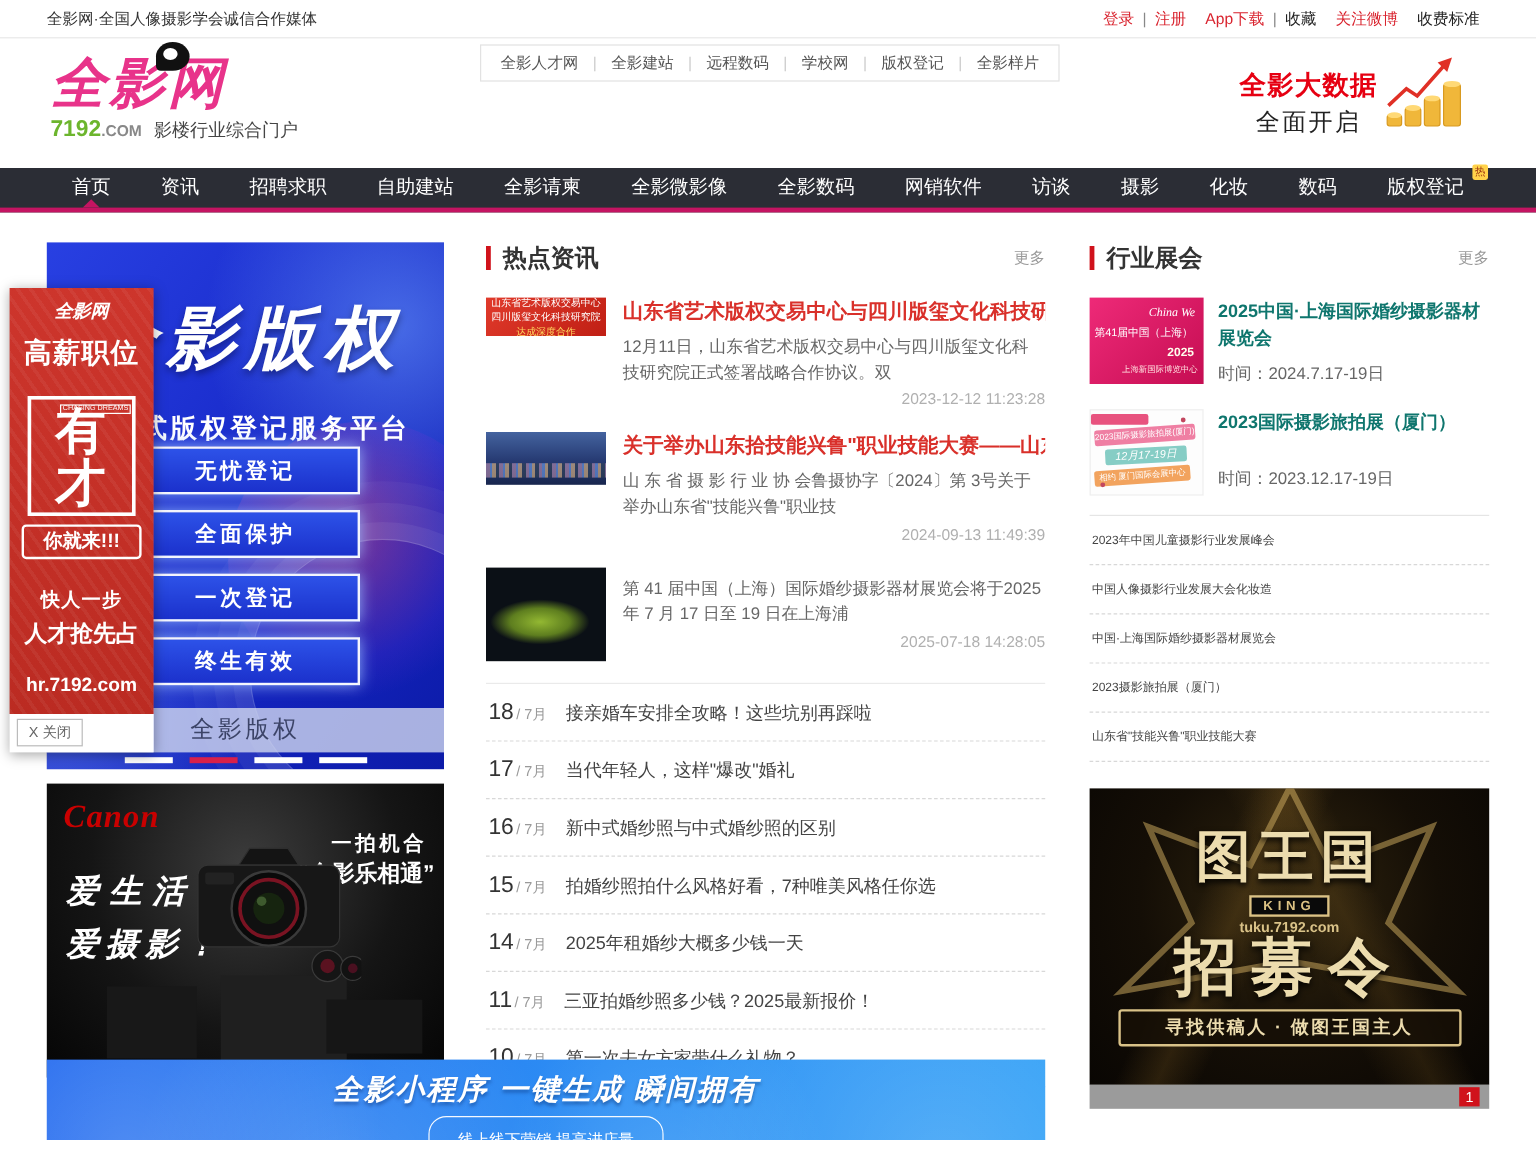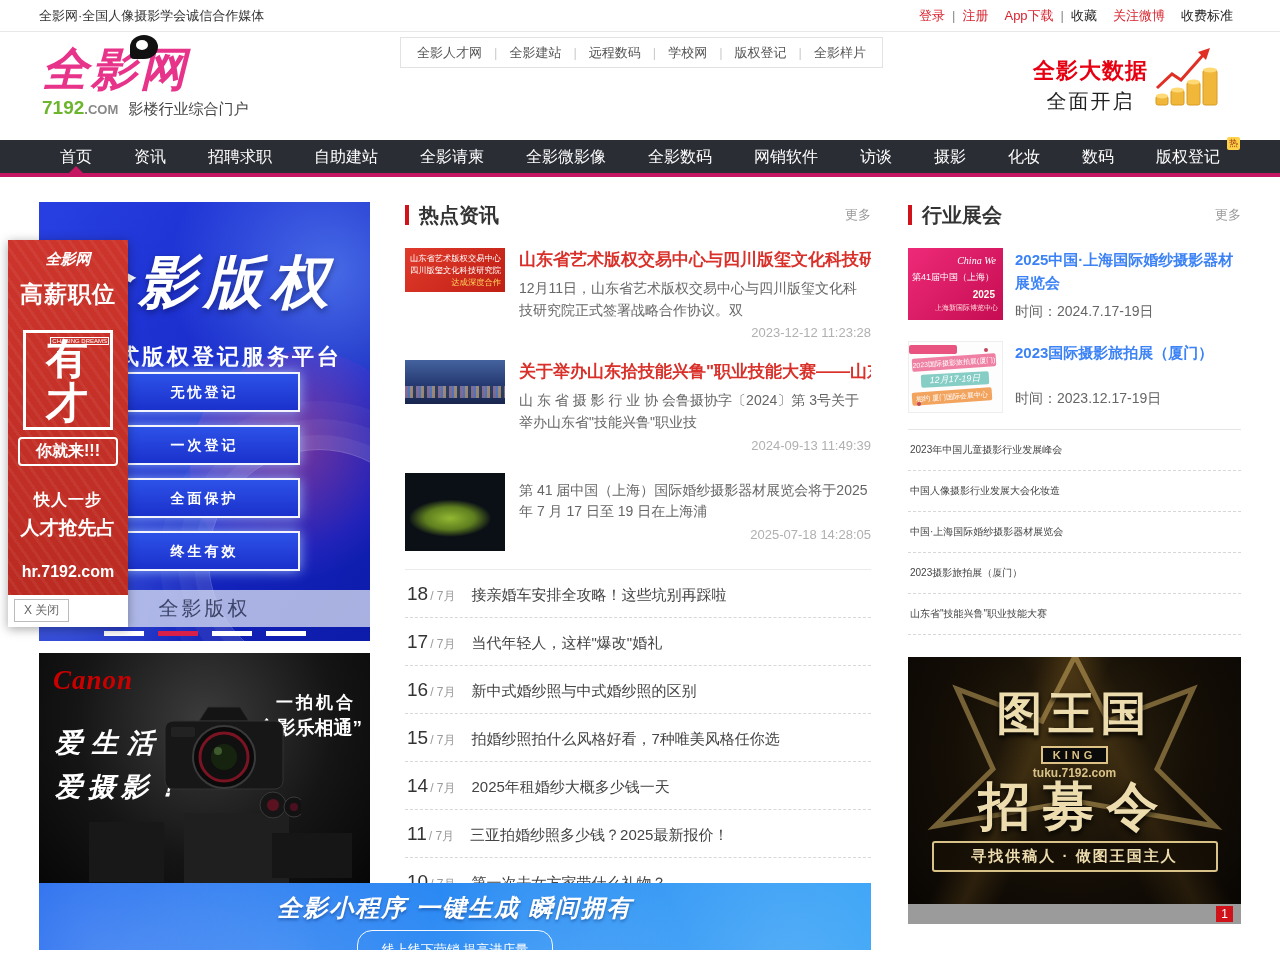--- a/index.html
+++ b/index.html
@@ -51,21 +51,21 @@
       radial-gradient(circle at 4% 90%, rgba(130,170,255,.4), transparent 30%),
       linear-gradient(128deg,#2840e2 0%, #1627c6 55%, #0c1ba8 100%); }
   .cr-banner::before { content:""; position:absolute; right:-50px; top:34%; width:230px; height:230px; border-radius:50%;
       background:radial-gradient(circle at 40% 40%, rgba(215,70,120,.55), rgba(120,50,210,.18) 55%, transparent 72%); }
   .cr-banner::after { content:""; position:absolute; right:-60px; bottom:-30px; width:220px; height:220px; border-radius:50%;
       border:1px solid rgba(255,255,255,.25); box-shadow:0 0 0 14px rgba(255,255,255,.06), 0 0 0 30px rgba(255,255,255,.05), 0 0 0 48px rgba(255,255,255,.04); }
   .cr-title { position:relative; z-index:2; margin-top:42px; font-size:58px; font-weight:bold; font-style:italic; letter-spacing:8px; text-shadow:0 3px 6px rgba(0,0,30,.4); }
   .cr-sub { position:relative; z-index:2; margin-top:20px; font-size:22px; font-weight:bold; letter-spacing:3px; }
   .cr-btn { position:relative; z-index:2; width:190px; height:40px; line-height:36px; margin:0 auto 13px; cursor:pointer;
       background:linear-gradient(180deg,#2d52e8,#1b31cc); border:2px solid rgba(255,255,255,.95);
-      box-shadow:0 0 12px rgba(150,185,255,.9); font-size:14px; font-weight:bold; letter-spacing:3px; }
+      box-shadow:0 0 12px rgba(150,185,255,.9); font-size:18px; font-weight:bold; letter-spacing:3px; }
   .cr-btn:first-of-type { margin-top:26px; }
   .cr-band { position:absolute; z-index:3; left:0; right:0; bottom:14px; height:37px; line-height:37px; background:rgba(213,219,240,.78); color:#3c4468; font-size:20px; letter-spacing:3px; }
   .cr-dots { position:absolute; z-index:3; left:0; right:0; bottom:5px; display:flex; justify-content:center; gap:14px; }
   .cr-dash { width:40px; height:5px; background:#fff; cursor:pointer; }
   .cr-dash.active { background:#d8204a; }
 
   
   .popup { position:absolute; left:8px; top:240px; width:120px; z-index:40; box-shadow:0 2px 10px rgba(0,0,0,.35); }
   .popup-red { position:relative; background:linear-gradient(180deg,#cd352c,#bb2b22); color:#fff; text-align:center; padding:10px 4px 14px; overflow:hidden; }
   .popup-red::before { content:""; position:absolute; inset:0; background:repeating-linear-gradient(55deg, rgba(255,255,255,.05) 0 3px, transparent 3px 9px); }
@@ -95,21 +95,21 @@
   .canon-ped3 { position:absolute; right:18px; bottom:20px; width:80px; height:45px; background:#161616; }
 
   
   .sec-head { display:flex; align-items:center; height:26px; }
   .sec-bar { width:4px; height:20px; background:#d0121b; margin-right:10px; }
   .sec-title { font-size:20px; font-weight:bold; color:#333; }
   .sec-more { margin-left:auto; font-size:13px; color:#999; }
 
   .feat { display:flex; margin-top:20px; cursor:pointer; }
   .feat-thumb { width:100px; flex:none; margin-right:14px; position:relative; overflow:hidden; }
-  .t-news1 { height:44px; background:linear-gradient(135deg,#e03a2b,#c01f14); display:flex; flex-direction:column; justify-content:center; text-align:right; color:#fff; }
+  .t-news1 { height:32px; background:linear-gradient(135deg,#e03a2b,#c01f14); display:flex; flex-direction:column; justify-content:center; text-align:center; color:#fff; }
   .t-news1 span { font-size:9px; line-height:1.35; white-space:nowrap; transform:scale(.92); }
   .t-news1 .gold { color:#ffd75e; }
   .t-news2 { height:44px; background:linear-gradient(180deg,#44639f 0%,#263a72 55%,#18264e 100%); }
   .t-news2::after { content:""; position:absolute; left:0; right:0; bottom:6px; height:12px; background:repeating-linear-gradient(90deg,#c9b 0 3px,#7af 3px 5px,#fc8 5px 8px,#345 8px 11px); opacity:.55; }
   .t-news3 { height:78px; background:radial-gradient(ellipse 55% 32% at 45% 58%, #93b832 0%, #5e7e1f 45%, transparent 75%), #0b1016; }
   .feat-body { flex:1; min-width:0; }
   .feat-title { font-size:17px; font-weight:bold; color:#d9302a; white-space:nowrap; overflow:hidden; }
   .feat-title.dark { color:#333; }
   .feat-summary { margin-top:7px; font-size:14px; color:#666; line-height:1.55; }
   .feat-date { margin-top:4px; text-align:right; font-size:13px; color:#b0b0b0; }
@@ -129,21 +129,21 @@
   .t-expo1 .e1c { position:absolute; bottom:20px; right:8px; font-size:10px; font-weight:bold; color:#ffe; }
   .t-expo1 .e1d { position:absolute; bottom:7px; right:5px; font-size:7px; color:#fdd; }
   .t-expo2 { background:#fdfdfd; border:1px solid #eee; }
   .t-expo2 .rb0 { position:absolute; top:3px; left:0; width:48px; height:9px; background:#e8537f; border-radius:2px; }
   .t-expo2 .rb { position:absolute; color:#fff; font-size:7px; line-height:13px; height:13px; text-align:center; border-radius:2px; white-space:nowrap; overflow:hidden; }
   .t-expo2 .rb1 { top:14px; left:3px; width:84px; background:#ef7fa3; transform:rotate(-4deg); }
   .t-expo2 .rb2 { top:31px; left:12px; width:68px; background:#86cdc5; transform:rotate(-3deg); font-size:9px; font-style:italic; }
   .t-expo2 .rb3 { top:48px; left:3px; width:80px; background:#f2a35e; transform:rotate(-4deg); }
   .t-expo2 .dot { position:absolute; width:4px; height:4px; border-radius:50%; background:#c2465f; }
   .expo-body { flex:1; min-width:0; }
-  .expo-title { font-size:15px; font-weight:bold; color:#3b82f6; line-height:1.55; }
+  .expo-title { font-size:15px; font-weight:bold; color:#0f766e; line-height:1.55; }
   .expo-time { margin-top:8px; font-size:14px; color:#666; }
   .expo-list { margin-top:16px; border-top:1px solid #e5e5e5; }
   .expo-row { padding:13px 2px; border-bottom:1px dashed #d8d8d8; font-size:10px; color:#444; cursor:pointer; white-space:nowrap; overflow:hidden; }
 
   
   .kingdom { position:relative; margin-top:22px; height:247px; overflow:hidden; text-align:center; cursor:pointer;
       background:
         linear-gradient(115deg, transparent 30%, rgba(150,110,40,.22) 38%, transparent 46%),
         linear-gradient(62deg, transparent 52%, rgba(150,110,40,.18) 62%, transparent 70%),
         radial-gradient(circle at 50% 38%, #32260f 0%, #140e06 55%, #090603 100%); }
@@ -314,23 +314,23 @@
 </div>
 
 <div class="col-left">
 
   <div class="cr-banner">
     <div class="cr-title">全影版权</div>
     <div class="cr-sub">一站式版权登记服务平台</div>
 
       <div class="cr-btn">无忧登记</div>
 
+      <div class="cr-btn">全面保护</div>
+
       <div class="cr-btn">一次登记</div>
-
-      <div class="cr-btn">全面保护</div>
 
       <div class="cr-btn">终生有效</div>
 
     <div class="cr-band">全影版权</div>
     <div class="cr-dots">
       <span class="cr-dash"></span>
       <span class="cr-dash active"></span>
       <span class="cr-dash"></span>
       <span class="cr-dash"></span>
     </div>

